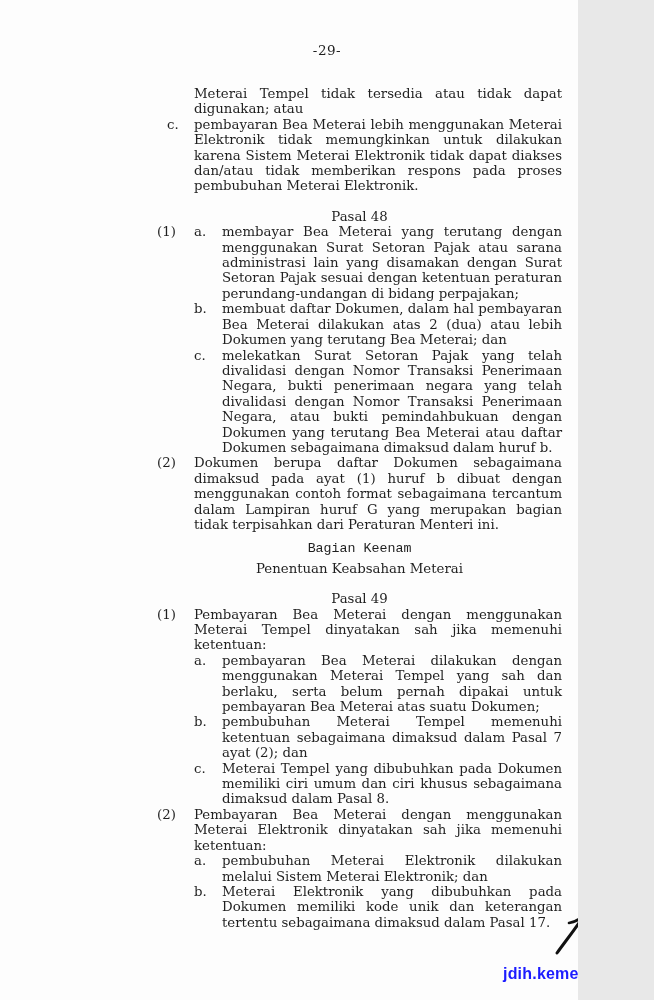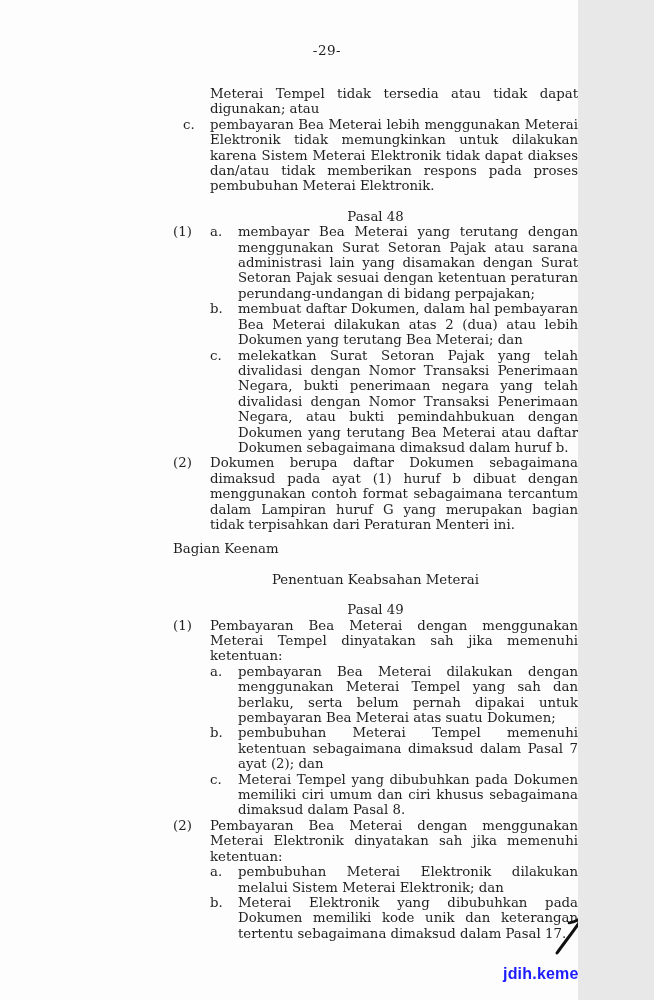--- a/index.html
+++ b/index.html
@@ -20,21 +20,21 @@
     position: absolute;
     top: 42px;
     left: 0;
     width: 654px;
     text-align: center;
     font-size: 13.5px;
     letter-spacing: 0.5px;
   }
   .content {
     position: absolute;
-    left: 173px;
+    left: 157px;
     top: 86px;
     width: 405px;
     font-size: 13.3px;
     line-height: 15.4px;
   }
   .hang {
     padding-left: 37px;
     text-align: justify;
   }
   .row { display: flex; align-items: flex-start; }
@@ -47,22 +47,23 @@
   .just { text-align: justify; }
   .sub-marker {
     flex: 0 0 28px;
     box-sizing: border-box;
   }
   .heading {
     text-align: center;
     margin-top: 15px;
   }
   .section-heading {
-    text-align: left;
+    text-align: center;
     margin-top: 9px;
+    font-family: Liberation Mono, monospace;
   }
   .paraf {
     position: absolute;
     left: 549px;
     top: 901px;
     width: 48px;
     height: 56px;
   }
   .paraf svg { display: block; width: 100%; height: 100%; }
   .footer-watermark {
@@ -111,21 +112,21 @@
         </div>
       </div>
     </div>
 
     <div class="row">
       <div class="marker">(2)</div>
       <div class="body-col just">Dokumen berupa daftar Dokumen sebagaimana dimaksud pada ayat (1) huruf b dibuat dengan menggunakan contoh format sebagaimana tercantum dalam Lampiran huruf G yang merupakan bagian tidak terpisahkan dari Peraturan Menteri ini.</div>
     </div>
 
     <div class="section-heading">Bagian Keenam</div>
-    <div class="heading" style="margin-top:15px">Penentuan Keabsahan Meterai</div>
+    <div class="heading" style="margin-top:4px">Penentuan Keabsahan Meterai</div>
 
     <div class="heading">Pasal 49</div>
 
     <div class="row">
       <div class="marker">(1)</div>
       <div class="body-col">
         <div class="just">Pembayaran Bea Meterai dengan menggunakan Meterai Tempel dinyatakan sah jika memenuhi ketentuan:</div>
         <div class="row">
           <div class="sub-marker">a.</div>
           <div class="body-col just">pembayaran Bea Meterai dilakukan dengan menggunakan Meterai Tempel yang sah dan berlaku, serta belum pernah dipakai untuk pembayaran Bea Meterai atas suatu Dokumen;</div>

